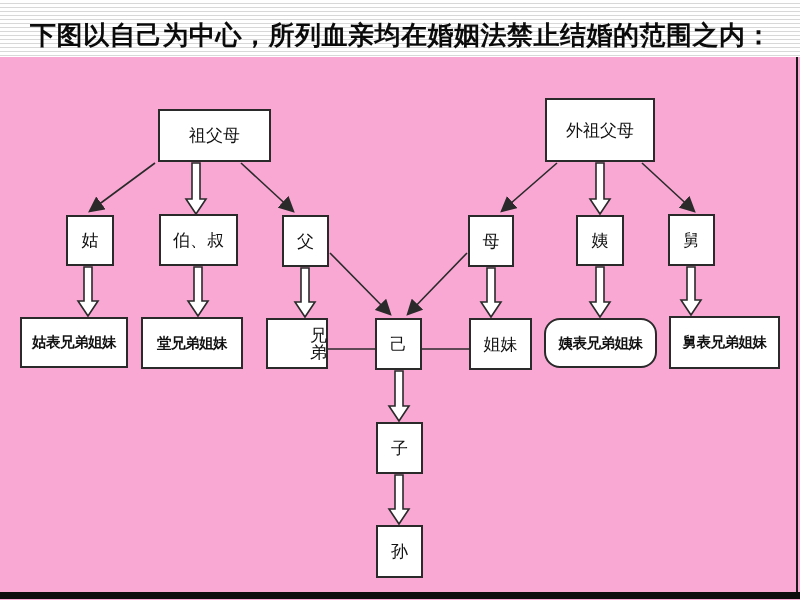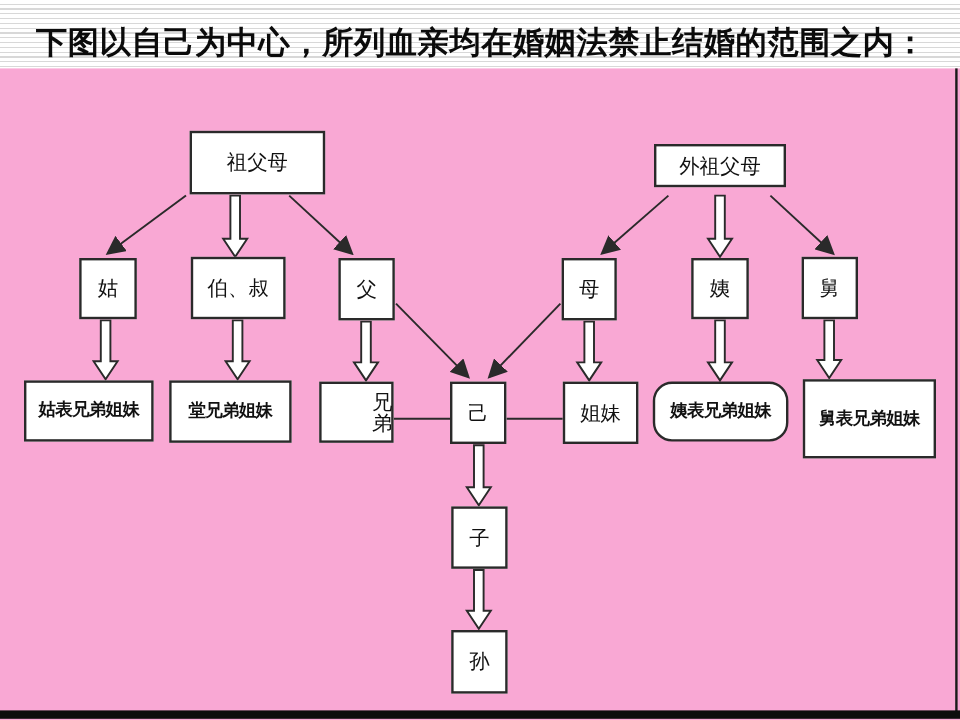--- a/index.html
+++ b/index.html
@@ -30,34 +30,34 @@
   .edge-line{stroke:#2a2a2a;stroke-width:1.6;fill:none;}
   .edge-hollow{stroke:#2a2a2a;stroke-width:1.6;fill:#ffffff;}
   .node{
     position:absolute;box-sizing:border-box;
     border:2px solid #2a2a2a;background:#ffffff;color:#111;
     display:flex;align-items:center;justify-content:center;
     font-size:17px;text-align:center;line-height:1;
   }
   .node.small{font-size:14.5px;font-weight:bold;letter-spacing:-0.5px;text-align:right;}
   .n-zufumu   {left:143px;top:109px;width:113px;height:53px;margin-left:15px;}
-  .n-waizufumu{left:545px;top:120px;width:110px;height:36px;}
+  .n-waizufumu{left:545px;top:98px;width:110px;height:64px;}
   .n-gu       {left:66px; top:215px;width:48px; height:51px;}
   .n-boshu    {left:159px;top:214px;width:79px; height:52px;}
   .n-fu       {left:282px;top:215px;width:47px; height:52px;}
   .n-mu       {left:468px;top:215px;width:46px; height:52px;}
   .n-yi       {left:576px;top:215px;width:48px; height:51px;}
   .n-jiu      {left:668px;top:214px;width:47px; height:52px;}
   .n-gubiao   {left:20px; top:317px;width:108px;height:51px;}
   .n-tang     {left:141px;top:317px;width:102px;height:52px;}
   .n-xiongdi  {left:266px;top:318px;width:62px; height:51px;padding-left:43px;}
   .n-ji       {left:375px;top:318px;width:47px; height:52px;}
   .n-jiemei   {left:469px;top:318px;width:63px; height:52px;}
   .n-yibiao   {left:544px;top:318px;width:113px;height:50px;border-radius:16px;}
-  .n-jiubiao  {left:669px;top:316px;width:111px;height:66px;}
+  .n-jiubiao  {left:669px;top:316px;width:111px;height:53px;}
   .n-zi       {left:376px;top:422px;width:47px; height:52px;}
   .n-sun      {left:376px;top:525px;width:47px; height:53px;}
 </style>
 </head>
 <body>
 
 <div class="slide">
 
   <div class="stripes"></div>
   <h1 class="title">下图以自己为中心，所列血亲均在婚姻法禁止结婚的范围之内：</h1>

